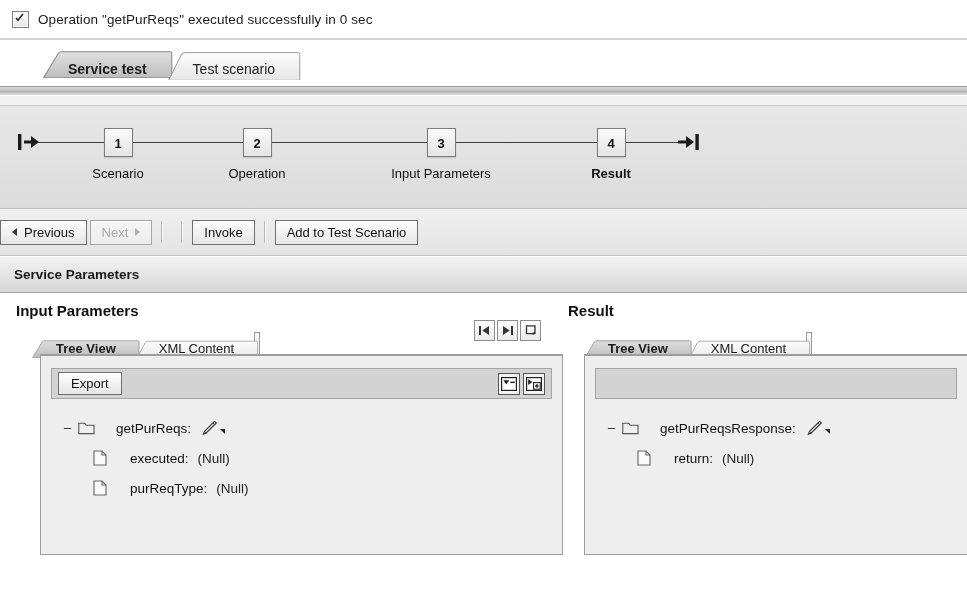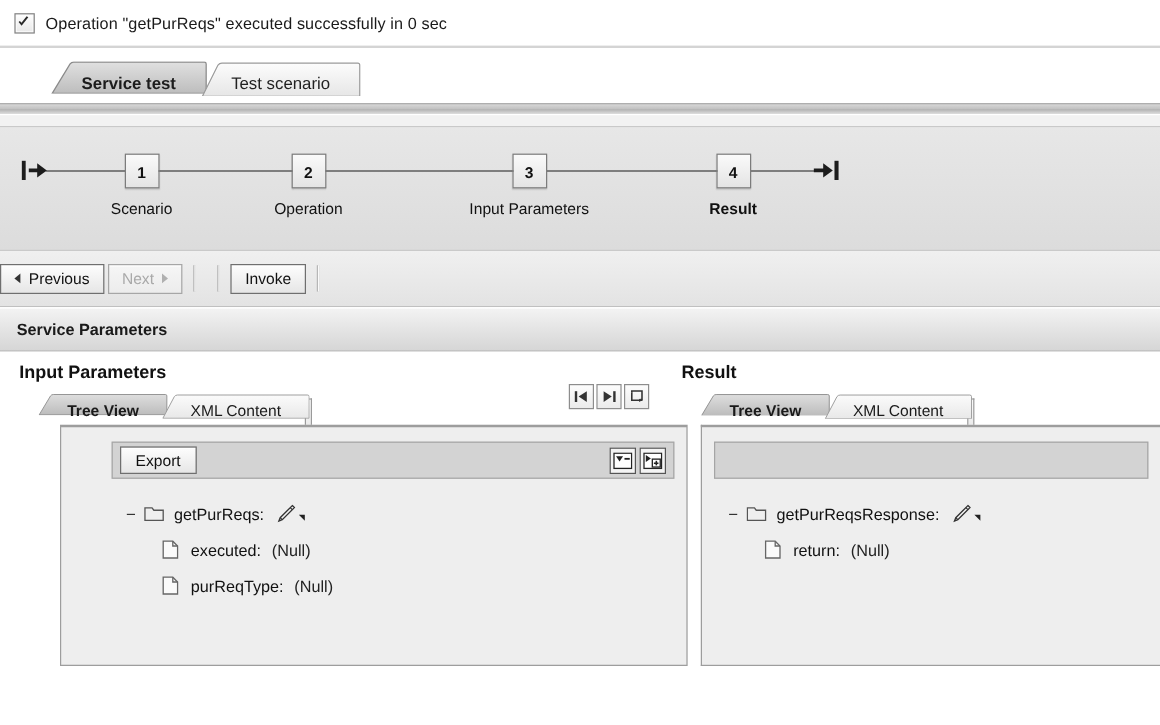--- a/index.html
+++ b/index.html
@@ -213,21 +213,21 @@
   .subtabs {
     position: absolute;
     display: flex;
     align-items: flex-end;
     height: 30px;
   }
   .subtabs.left { left: 32px; top: 33px; }
   .subtabs.right { left: 584px; top: 33px; }
   .subtab {
     position: relative;
-    height: 28px;
+    height: 16px;
     display: flex;
     align-items: center;
     justify-content: center;
     padding: 0 24px;
     font-size: 13px;
     color: #1a1a1a;
     box-sizing: border-box;
     margin-right: -5px;
   }
   .subtab.active { font-weight: bold; }
@@ -268,21 +268,21 @@
   .panel {
     position: absolute;
     top: 61px;
     background: #eeeeee;
     border: 1px solid #9d9d9d;
     border-top: 2px solid #9d9d9d;
     box-sizing: border-box;
     height: 201px;
     overflow: hidden;
   }
-  .panel.left { left: 50px; width: 523px; padding-left: 32px; }
+  .panel.left { left: 40px; width: 523px; }
   .panel.right { left: 584px; width: 383px; border-right: none; }
 
   .panel-toolbar {
     margin: 12px 10px 0 10px;
     height: 31px;
     background: #d3d3d3;
     border: 1px solid #a5a5a5;
     display: flex;
     align-items: center;
     padding: 0 6px;
@@ -316,21 +316,21 @@
   .tree-row.child { padding-left: 30px; }
   .tw-toggle {
     width: 16px;
     display: flex;
     justify-content: center;
     align-items: center;
     color: #333;
     font-size: 14px;
   }
   .tw-ico { width: 22px; display: flex; justify-content: center; align-items: center; }
-  .tw-label { margin-left: 6px; text-align: right; }
+  .tw-label { margin-left: 19px; text-align: right; }
   .tw-val { margin-left: 9px; color: #222; }
   .pencil { margin-left: 9px; display: inline-flex; align-items: flex-end; gap: 2px; }
   .caret-sm { width: 0; height: 0; border-left: 5px solid transparent; border-top: 5px solid #222; margin-bottom: 2px; }
 </style>
 </head>
 <body>
 
 <div class="statusbar">
   <div class="status-check">
     <svg width="11" height="11" viewBox="0 0 11 11">
@@ -418,20 +418,23 @@
   <div class="btn disabled" style="margin-left:3px">
     <span>Next</span>
     <span class="tri-r dim"></span>
   </div>
   <div class="btn-sep"></div>
   <div class="btn-sep"></div>
   <div class="btn">
     <span>Invoke</span>
   </div>
   <div class="btn-sep"></div>
+  <div class="btn">
+    <span>Add to Test Scenario</span>
+  </div>
 </div>
 
 <div class="section-header">
   <span>Service Parameters</span>
 </div>
 
 <div class="main">
 
   <div class="panel-title left">Input Parameters</div>
   <div class="panel-title right">Result</div>

